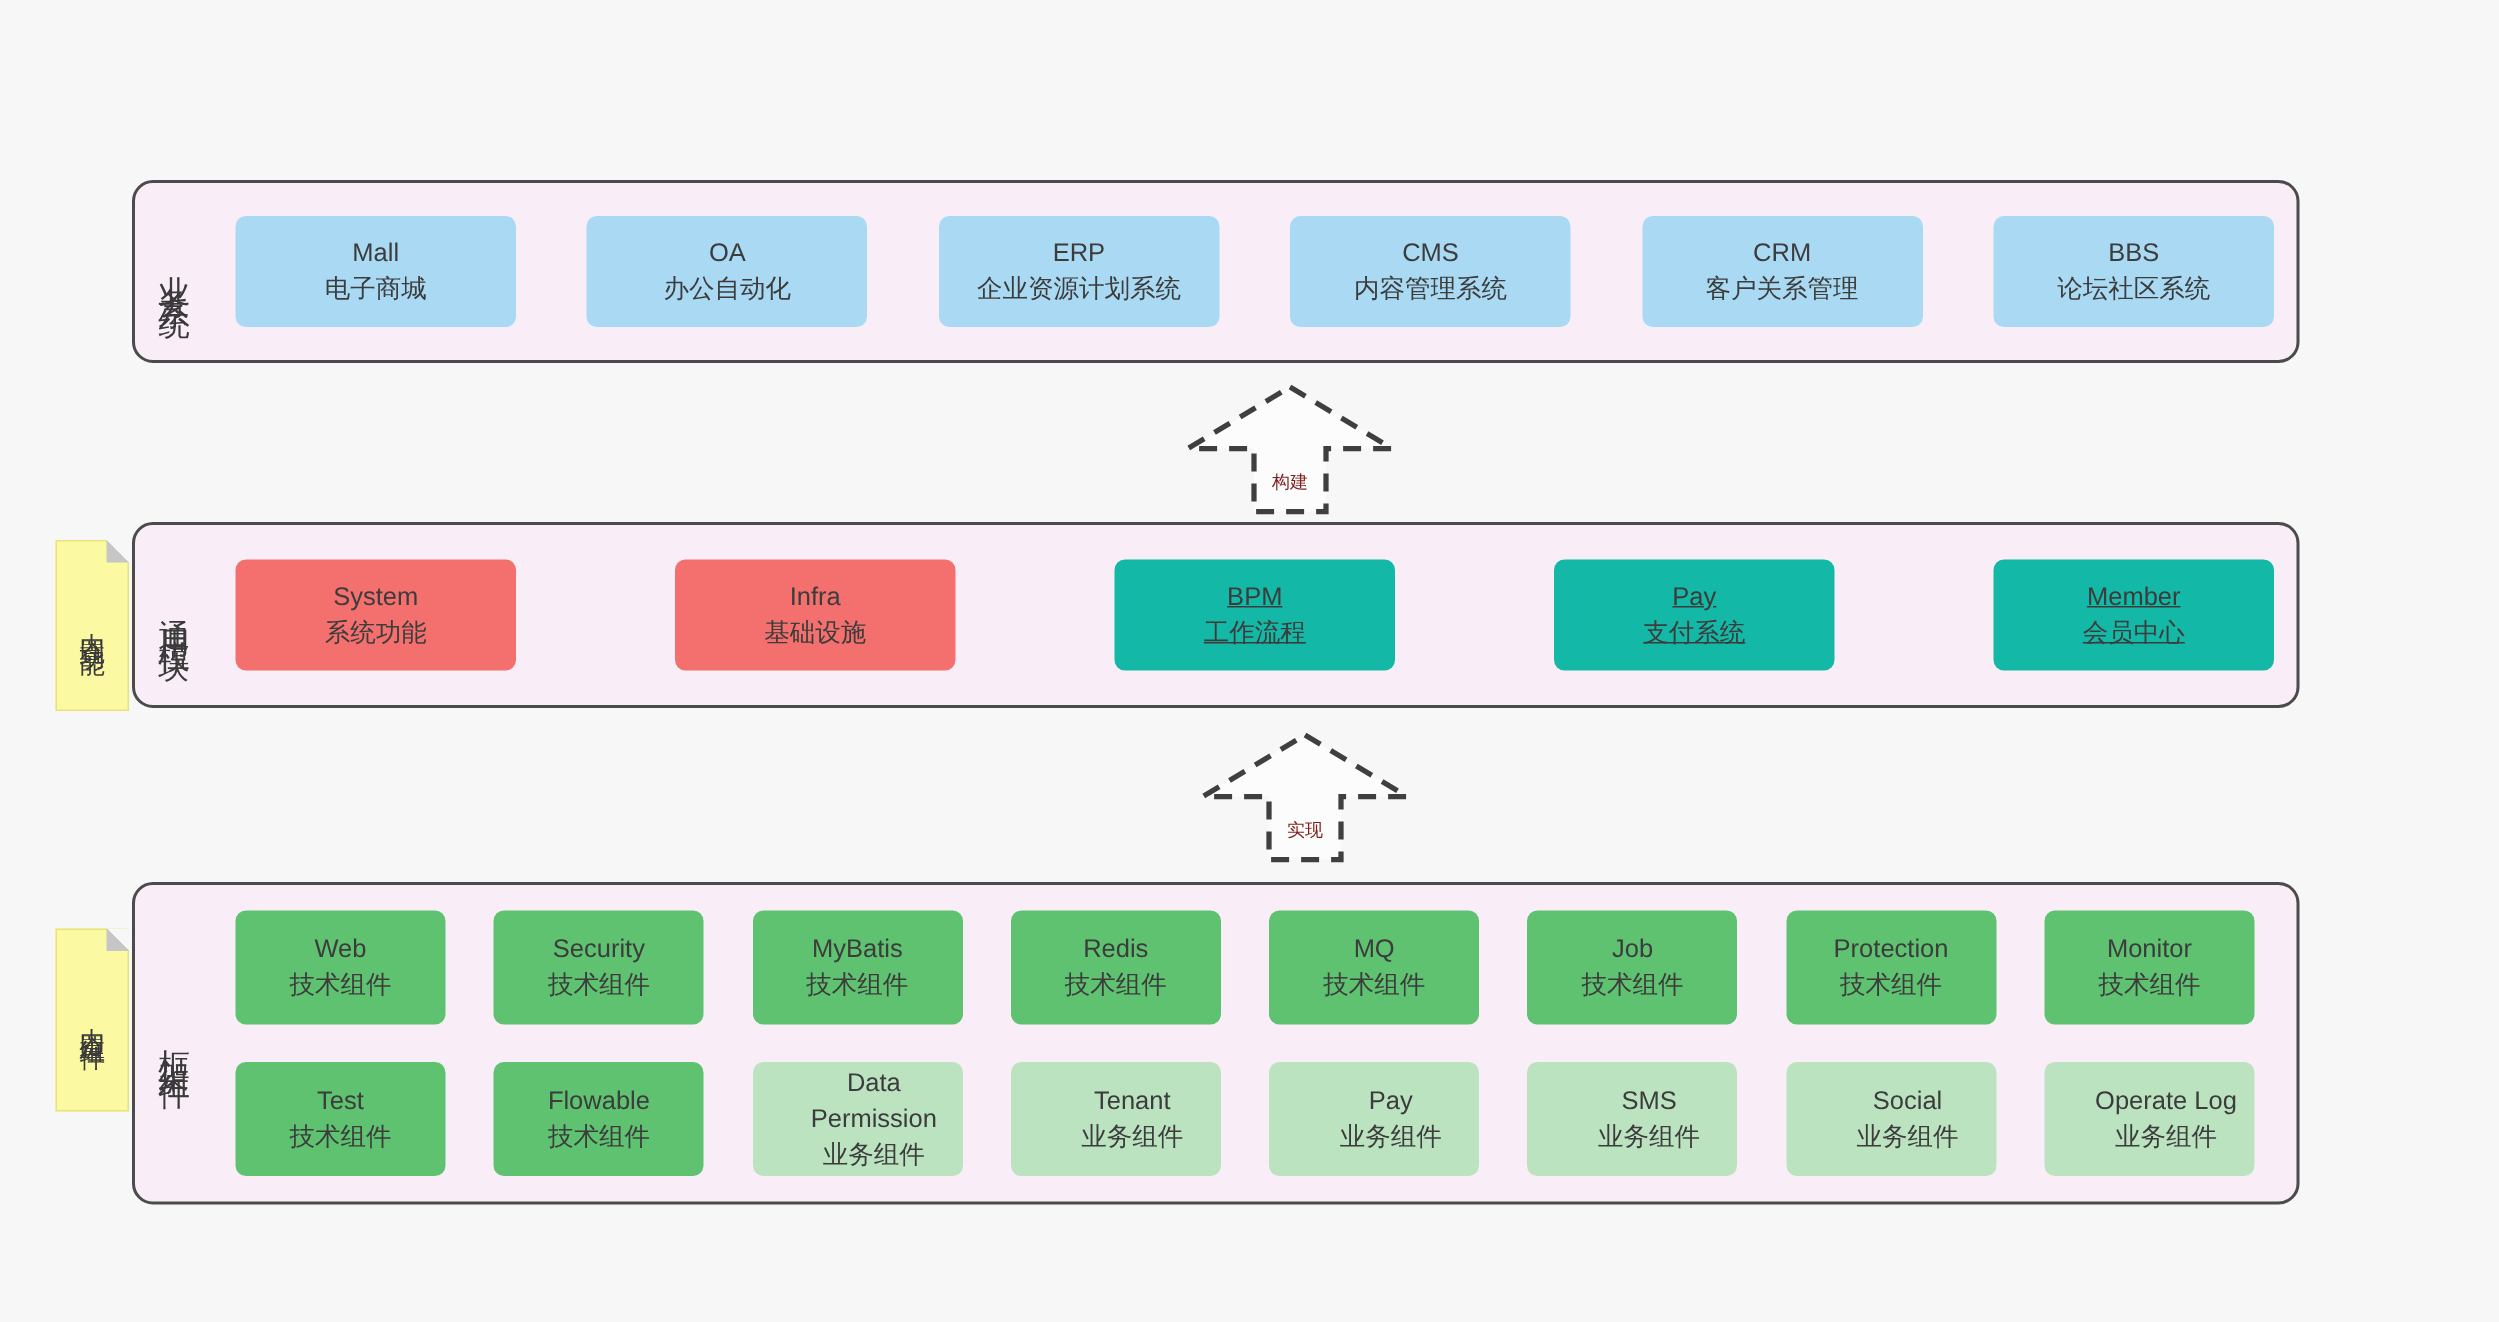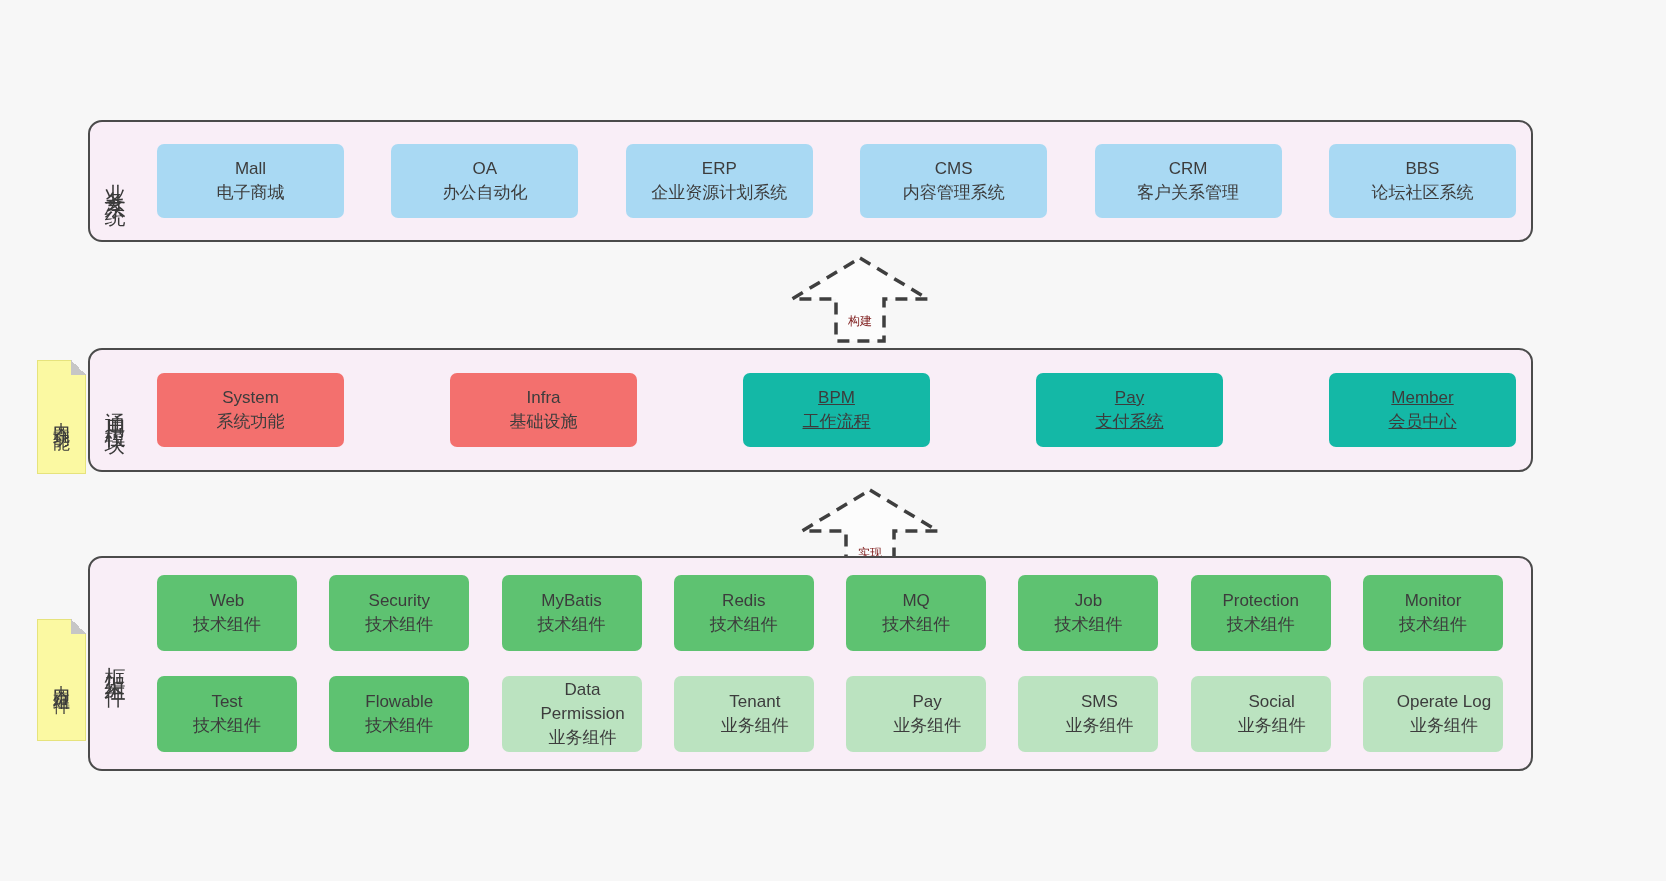--- a/index.html
+++ b/index.html
@@ -140,21 +140,21 @@
     <span class="sticky-label">内置功能</span>
   </div>
 
   <div class="arrow" style="left:797px;top:486px;">
     <svg width="146" height="92" viewBox="0 0 146 92">
       <polygon points="73,4 141,45 97,45 97,87 49,87 49,45 5,45" fill="#fcfcfc" stroke="#3f3f3f" stroke-width="3.5" stroke-dasharray="12 8"></polygon>
     </svg>
     <div class="arrow-label">实现</div>
   </div>
 
-  <section class="panel" style="top:556px;height:215px;">
+  <section class="panel" style="top:588px;height:215px;">
     <div class="panel-label">框架组件</div>
     <div class="rows">
       <div class="row" id="components-row-1">
           <div class="box green">
             <div>Web</div>
             <div>技术组件</div>
           </div>
           <div class="box green">
             <div>Security</div>
             <div>技术组件</div>

